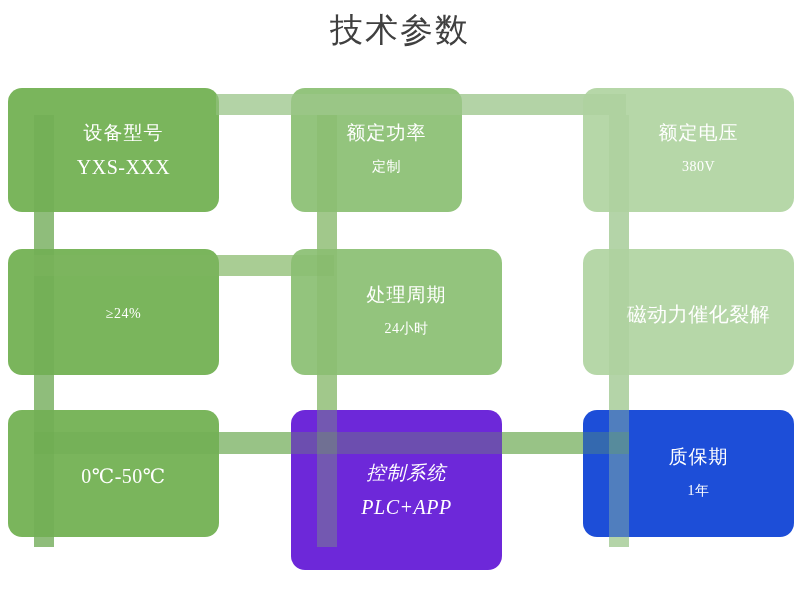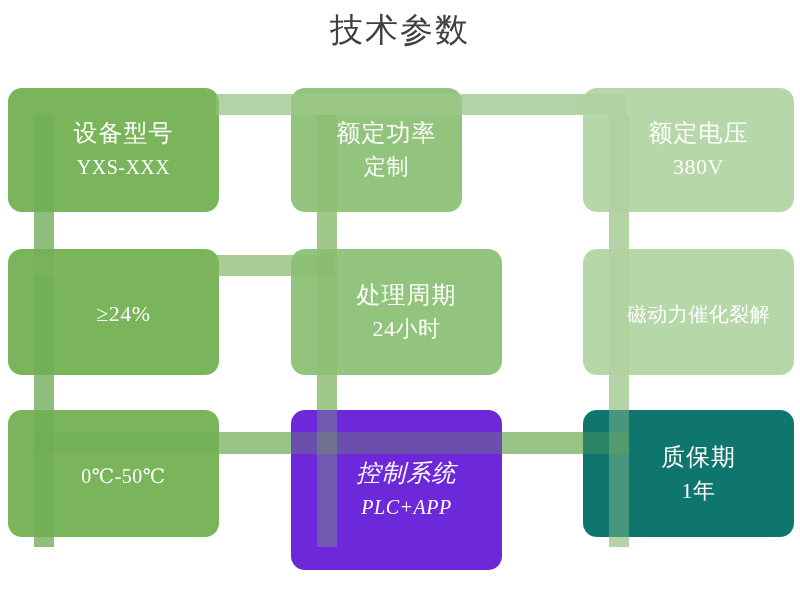--- a/index.html
+++ b/index.html
@@ -46,29 +46,29 @@
     position: absolute;
     border-radius: 14px;
     box-sizing: border-box;
     display: flex;
     flex-direction: column;
     align-items: center;
     justify-content: center;
   }
   .card .label {
     color: #ffffff;
-    font-size: 24px;
+    font-size: 19px;
     line-height: 30px;
     letter-spacing: 1px;
     white-space: nowrap;
     font-family: "Liberation Serif", "DejaVu Serif", serif;
   }
   .card .value {
     color: #ffffff;
-    font-size: 22px;
+    font-size: 14px;
     line-height: 30px;
     margin-top: 4px;
     letter-spacing: 0.5px;
     white-space: nowrap;
     font-family: "Liberation Serif", "DejaVu Serif", serif;
   }
   .card .stack {
     position: relative;
     z-index: 5;
     text-align: center;
@@ -132,21 +132,21 @@
         <div class="stack">
           <div class="value">0℃-50℃</div>
         </div>
       </div>
       <div class="card wide" style="left: 291px; top: 410px; width: 211px; height: 160px; background: #6d28d9; z-index: 2; font-style: italic;">
         <div class="stack">
           <div class="label">控制系统</div>
           <div class="value">PLC+APP</div>
         </div>
       </div>
-      <div class="card" style="left: 583px; top: 410px; width: 211px; height: 127px; background: #0f766e; z-index: 2;">
+      <div class="card" style="left: 583px; top: 410px; width: 211px; height: 127px; background: #1d4ed8; z-index: 2;">
         <div class="stack">
           <div class="label">质保期</div>
           <div class="value">1年</div>
         </div>
       </div>
       <div>
         <div class="bar" style="left: 34px; top: 115px; width: 20px; height: 432px; background: rgb(106, 168, 79); opacity: 0.341; z-index: 3;"></div>
         <div class="bar" style="left: 317px; top: 115px; width: 20px; height: 432px; background: rgb(130, 182, 101); opacity: 0.341; z-index: 3;"></div>
         <div class="bar" style="left: 609px; top: 115px; width: 20px; height: 432px; background: rgb(164, 203, 148); opacity: 0.385; z-index: 3;"></div>
         <div class="bar" style="left: 216px; top: 94px; width: 410px; height: 21px; background: rgb(164, 203, 148); opacity: 0.396; z-index: 3;"></div>

